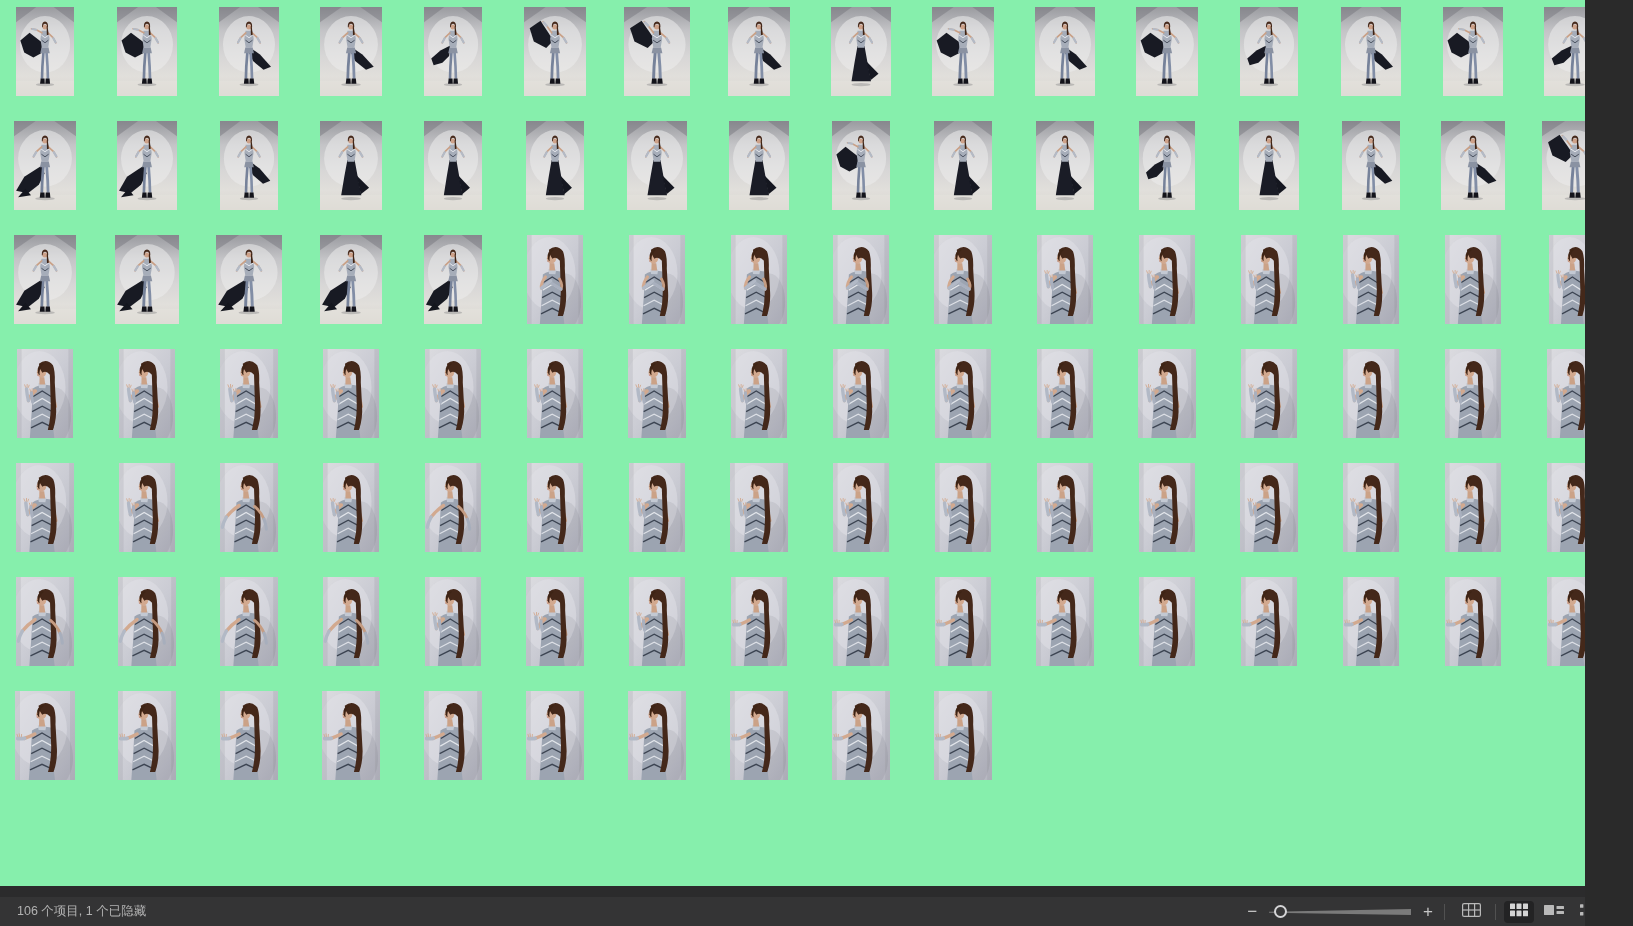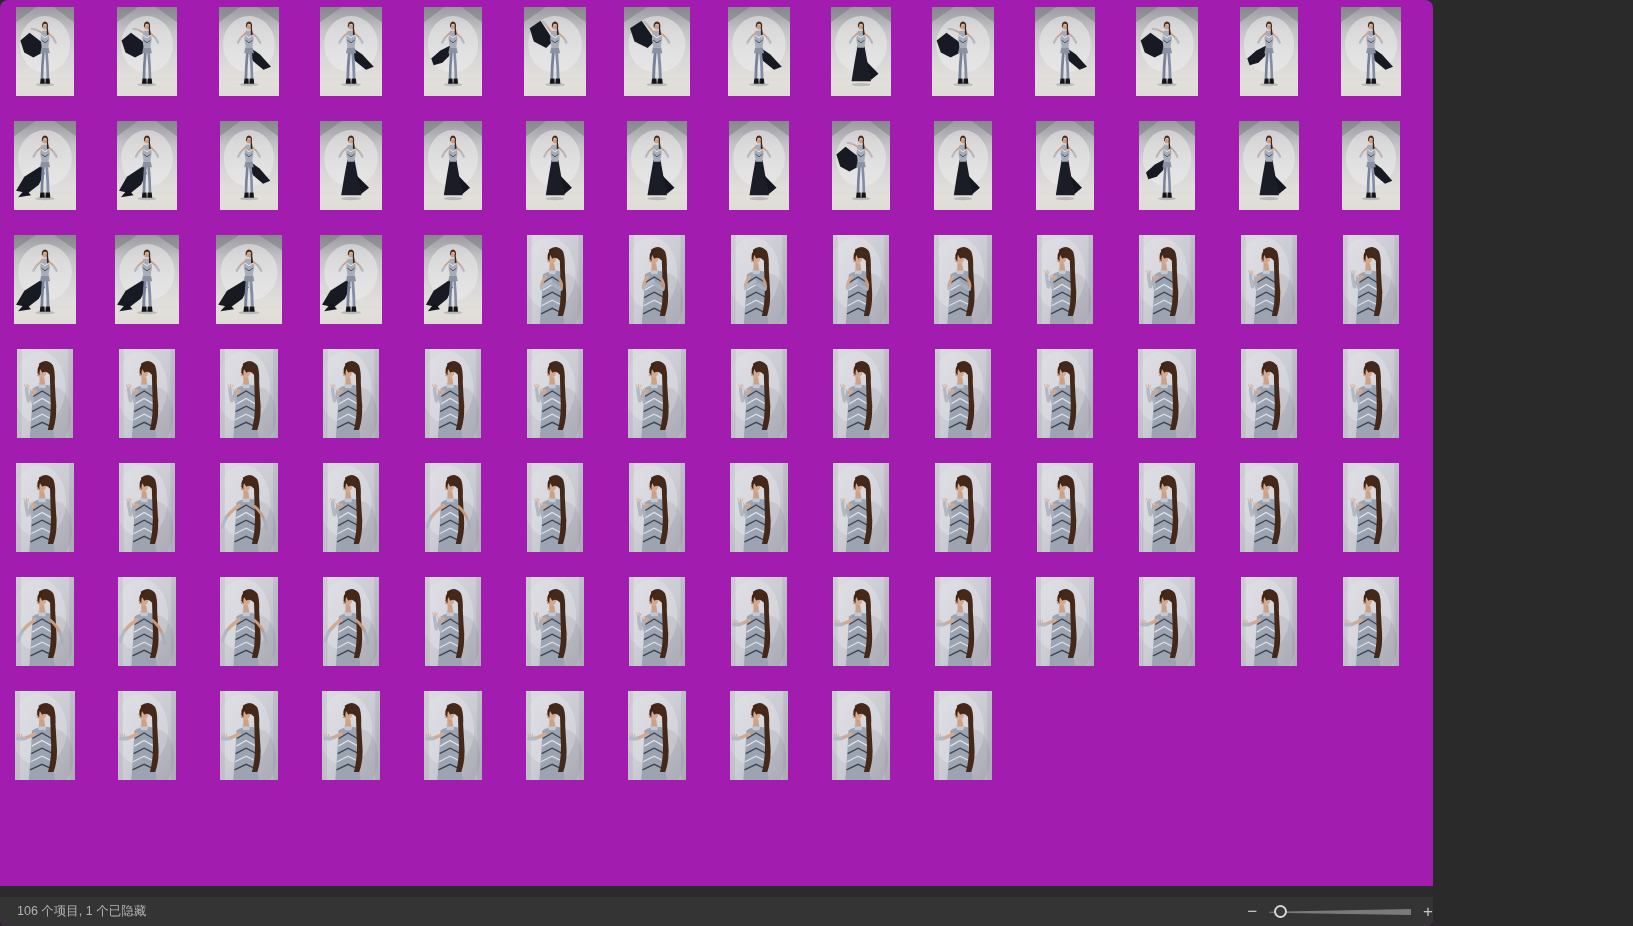--- a/index.html
+++ b/index.html
@@ -1,17 +1,17 @@
 <!DOCTYPE html>
 <html><head>
 <meta charset="utf-8">
 <style>
   html,body{margin:0;padding:0;background:#2a2a2a;}
-  .app{position:relative;width:1433px;height:926px;background:#a21caf;overflow:hidden;
-       font-family:"Liberation Sans","DejaVu Sans",sans-serif;border-radius:8px;}
+  .app{position:relative;width:1585px;height:926px;background:#86efac;overflow:hidden;
+       font-family:"Liberation Sans","DejaVu Sans",sans-serif;}
   .grid-area{position:absolute;left:0;top:0;width:1633px;height:886px;}
   .thumb{position:absolute;overflow:hidden;background:#d6d6d8;}
   .thumb svg{display:block;width:100%;height:100%;}
   .divider-band{position:absolute;left:0;top:886px;width:1633px;height:11px;background:#2b2b2c;}
   .status-bar{position:absolute;left:0;top:897px;width:1633px;height:29px;background:#343435;
               display:flex;align-items:center;}
   .status-left{position:absolute;left:17px;top:0;height:29px;display:flex;align-items:center;
                color:#b2b2b2;font-size:12.5px;white-space:nowrap;}
   .controls{position:absolute;right:8px;top:0;height:29px;display:flex;align-items:center;}
   .zbtn{color:#c6c6c6;font-size:17px;line-height:1;padding:0 2px;cursor:default;}

